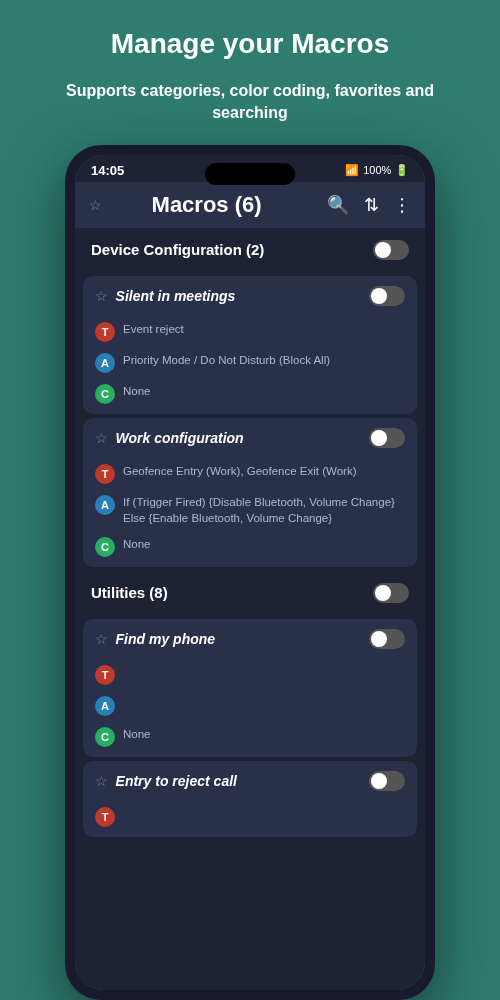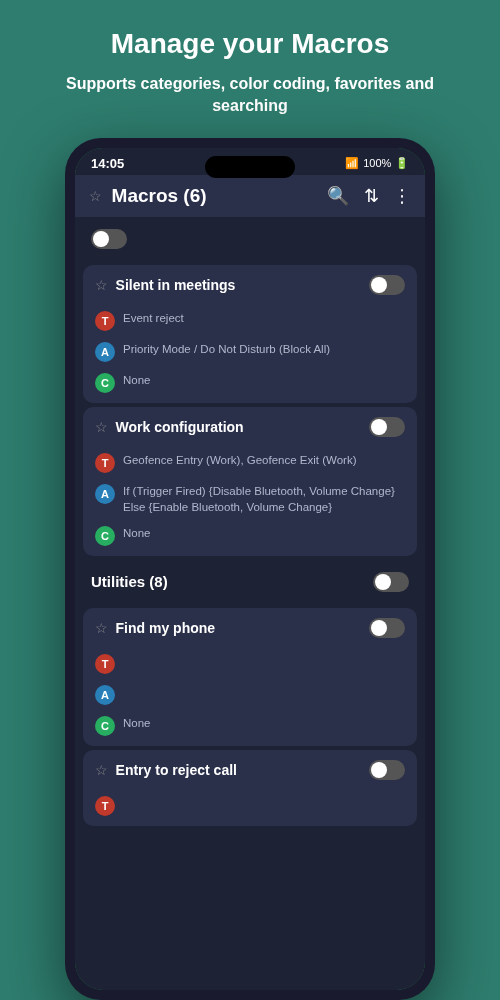--- a/index.html
+++ b/index.html
@@ -15,21 +15,21 @@
     }
 
     .header-text {
       color: white;
       text-align: center;
       padding: 28px 30px 20px;
     }
     .header-text h1 {
       font-size: 28px;
       font-weight: 600;
-      margin-bottom: 13px;
+      margin-bottom: 20px;
     }
     .header-text p {
       font-size: 16px;
       font-weight: 700;
       line-height: 1.4;
     }
 
     .phone-wrapper {
       width: 370px;
       background: #1a1a2e;
@@ -82,23 +82,24 @@
 
     .app-bar {
       background: #2a2f4a;
       display: flex;
       align-items: center;
       padding: 10px 14px;
       gap: 10px;
     }
     .app-bar-title {
       color: white;
-      font-size: 19px;
+      font-size: 22px;
       font-weight: 700;
       flex: 1;
+      margin-left: 40px;
     }
     .app-bar-icons {
       display: flex;
       gap: 14px;
       align-items: center;
     }
     .icon-btn {
       color: white;
       font-size: 18px;
       cursor: pointer;
@@ -140,20 +141,21 @@
     }
     .star-icon {
       color: #888;
       font-size: 14px;
     }
     .macro-title {
       color: white;
       font-size: 14px;
       font-weight: 600;
       flex: 1;
+      font-style: italic;
     }
 
     .macro-row {
       display: flex;
       align-items: flex-start;
       padding: 5px 12px;
       gap: 8px;
     }
     .macro-row:last-child {
       padding-bottom: 10px;
@@ -233,20 +235,21 @@
       <div class="app-bar-icons">
         <span class="icon-btn">🔍</span>
         <span class="icon-btn">⇅</span>
         <span class="icon-btn">⋮</span>
       </div>
     </div>
 
     <div class="content">
 
       <div class="category-header">
+        <span class="category-title">Device Configuration (2)</span>
         <div class="toggle"></div>
       </div>
 
       <div class="macro-card">
         <div class="macro-header">
           <span class="star-icon">☆</span>
           <span class="macro-title">Silent in meetings</span>
           <div class="toggle"></div>
         </div>
         <div class="macro-row">

